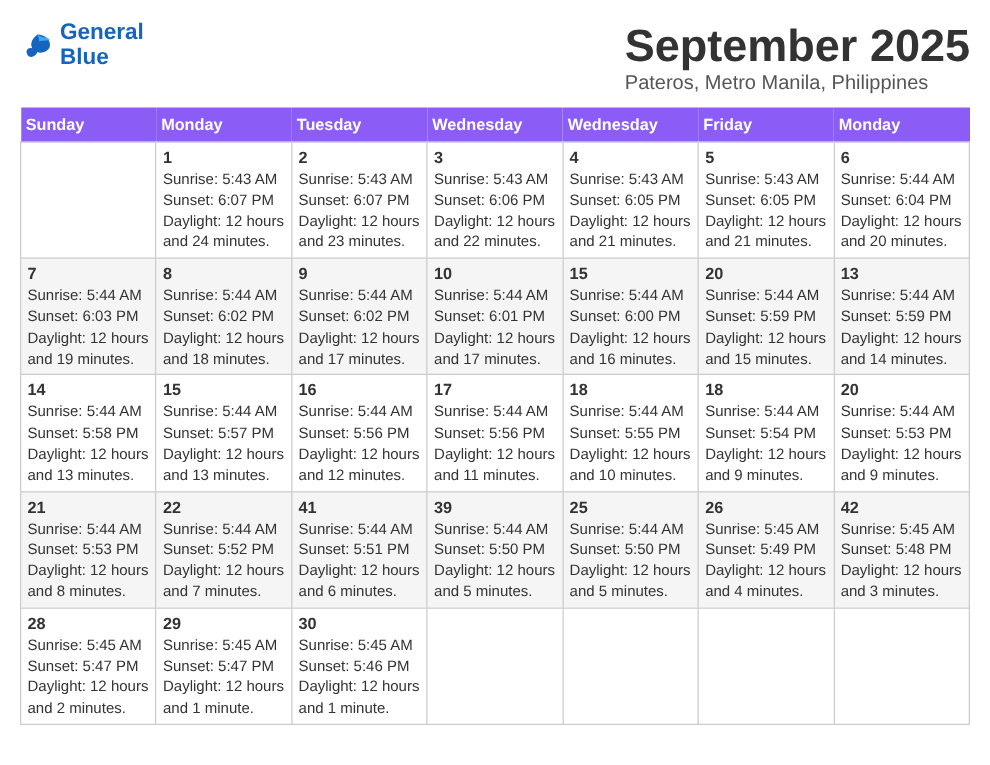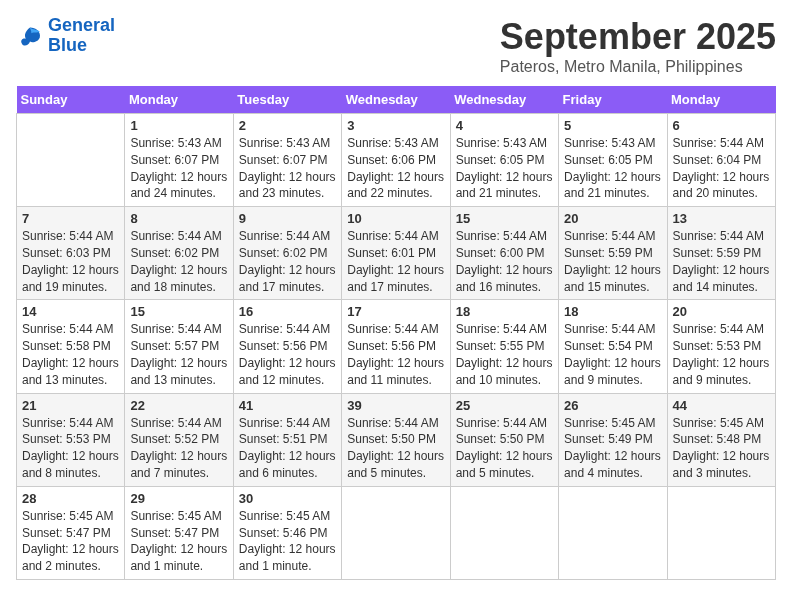--- a/index.html
+++ b/index.html
@@ -303,21 +303,21 @@
 and 5 minutes.</div>
         </td>
         <td>
           <div class="day-num">26</div>
           <div class="day-info" style="white-space: pre-line;">Sunrise: 5:45 AM
 Sunset: 5:49 PM
 Daylight: 12 hours
 and 4 minutes.</div>
         </td>
         <td>
-          <div class="day-num">44</div>
+          <div class="day-num">42</div>
           <div class="day-info" style="white-space: pre-line;">Sunrise: 5:45 AM
 Sunset: 5:48 PM
 Daylight: 12 hours
 and 3 minutes.</div>
         </td>
       </tr>
       <tr>
         <td>
           <div class="day-num">28</div>
           <div class="day-info" style="white-space: pre-line;">Sunrise: 5:45 AM

